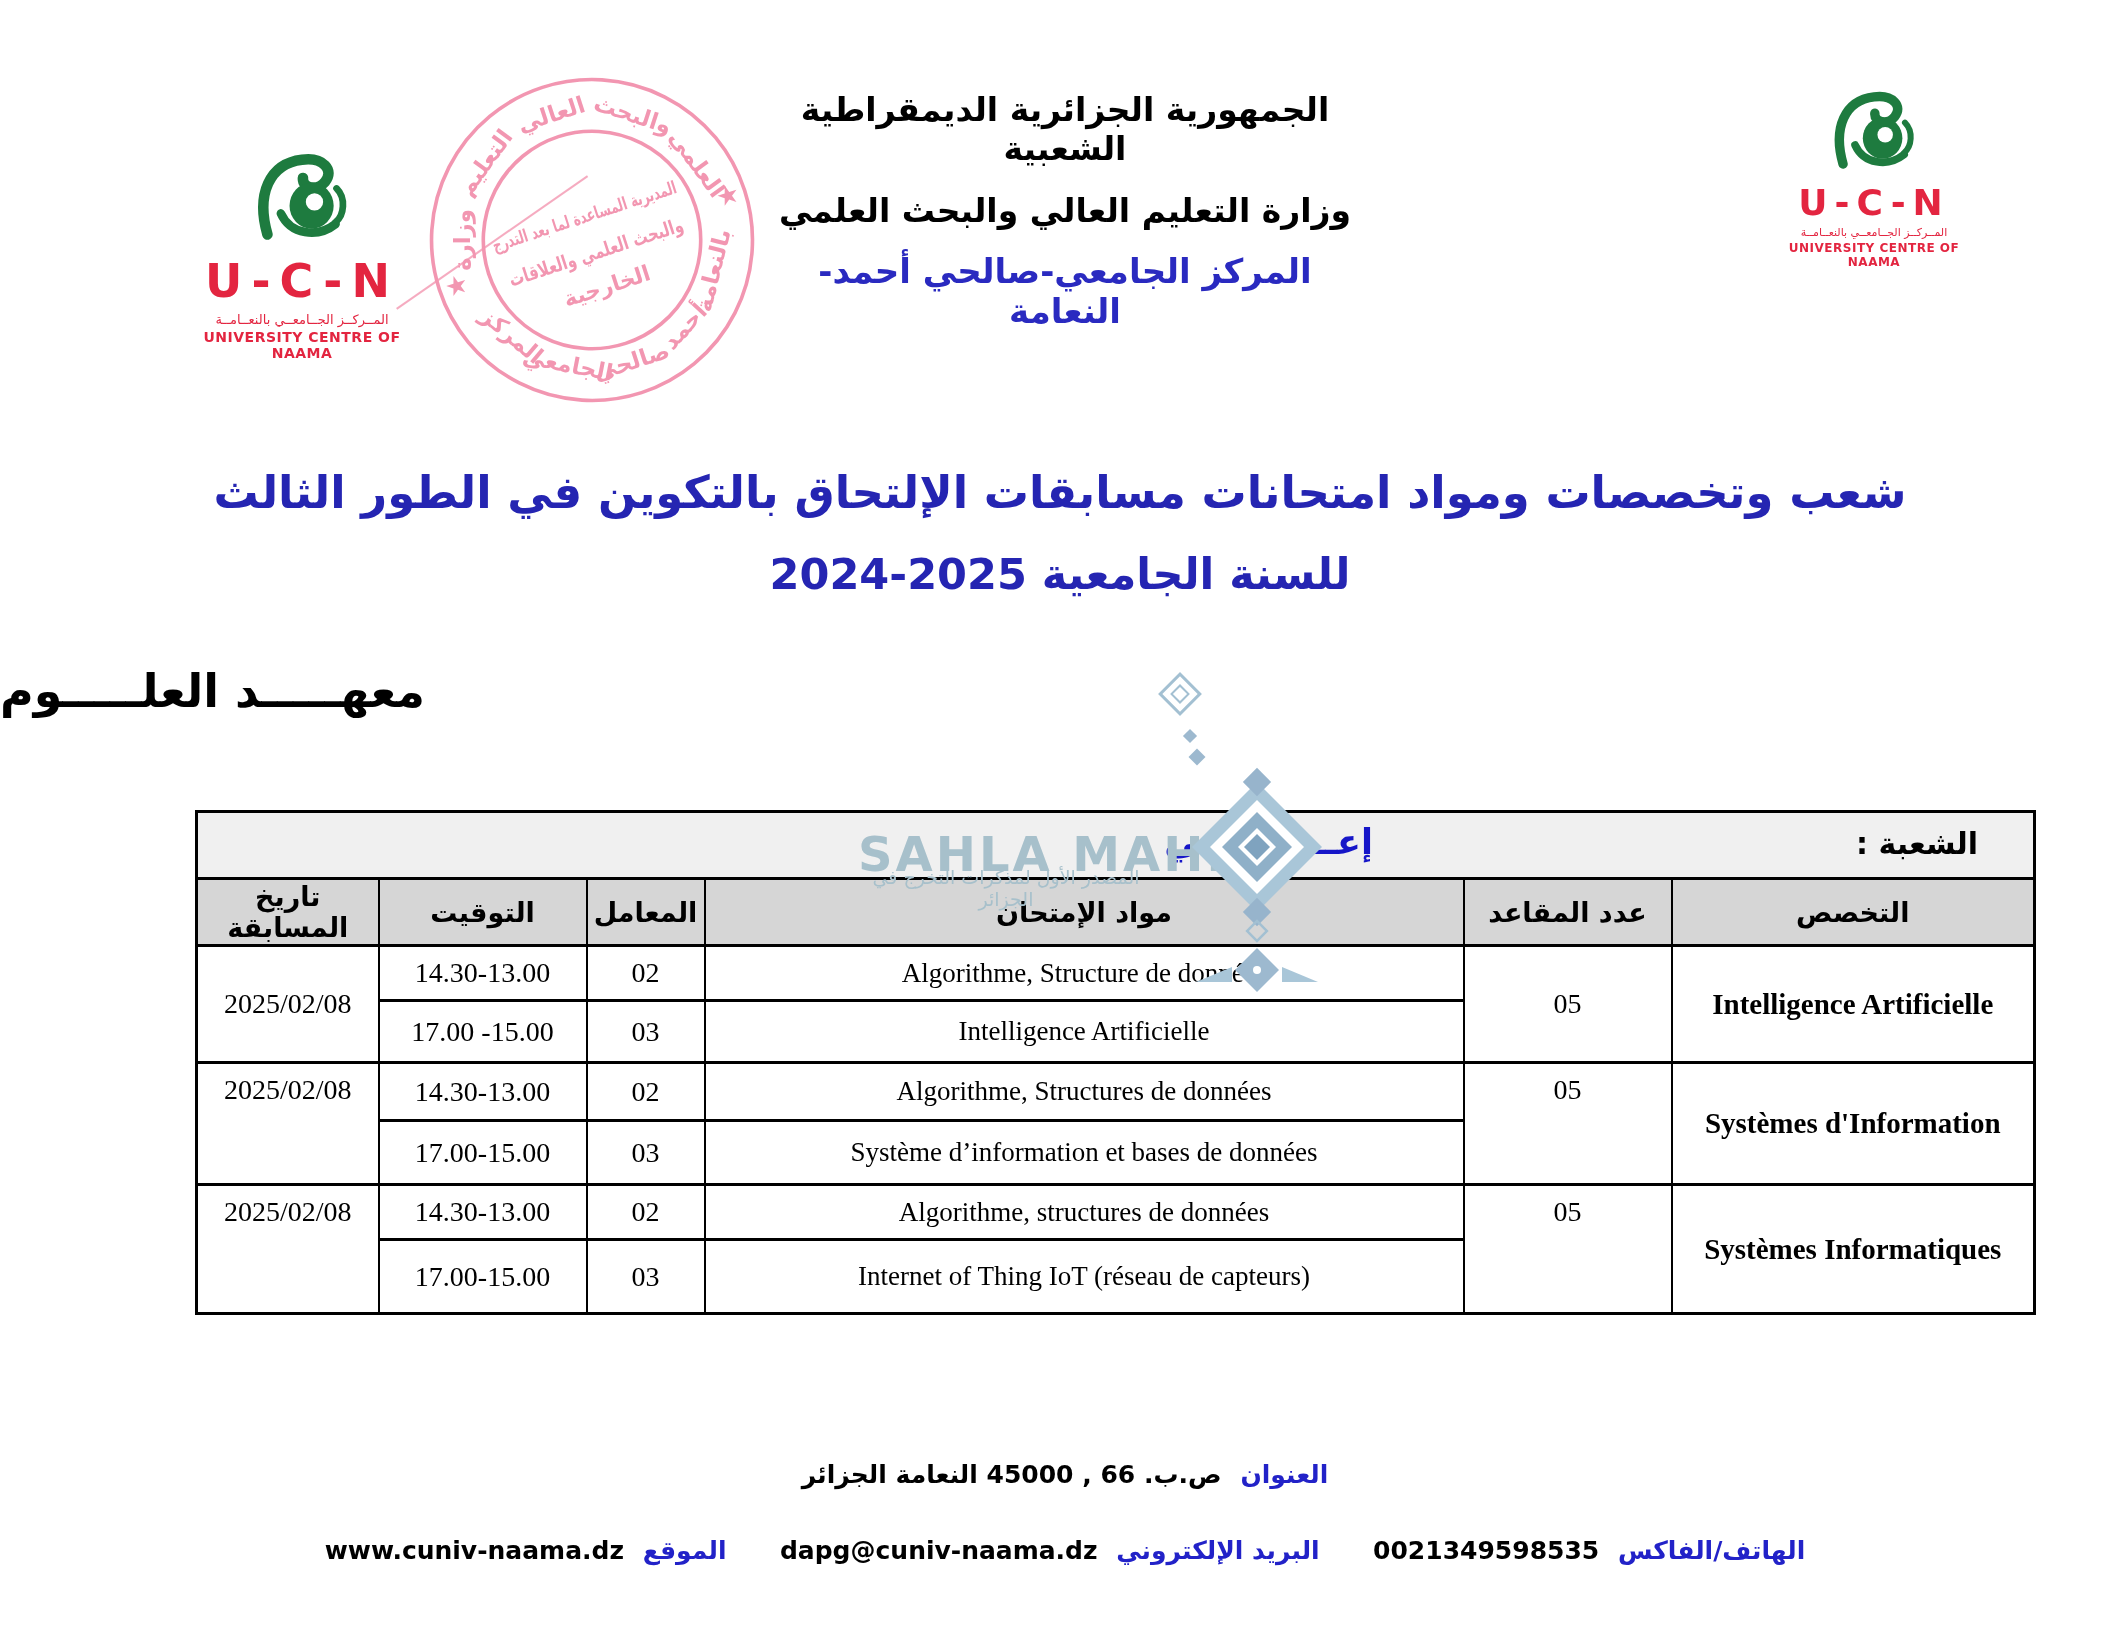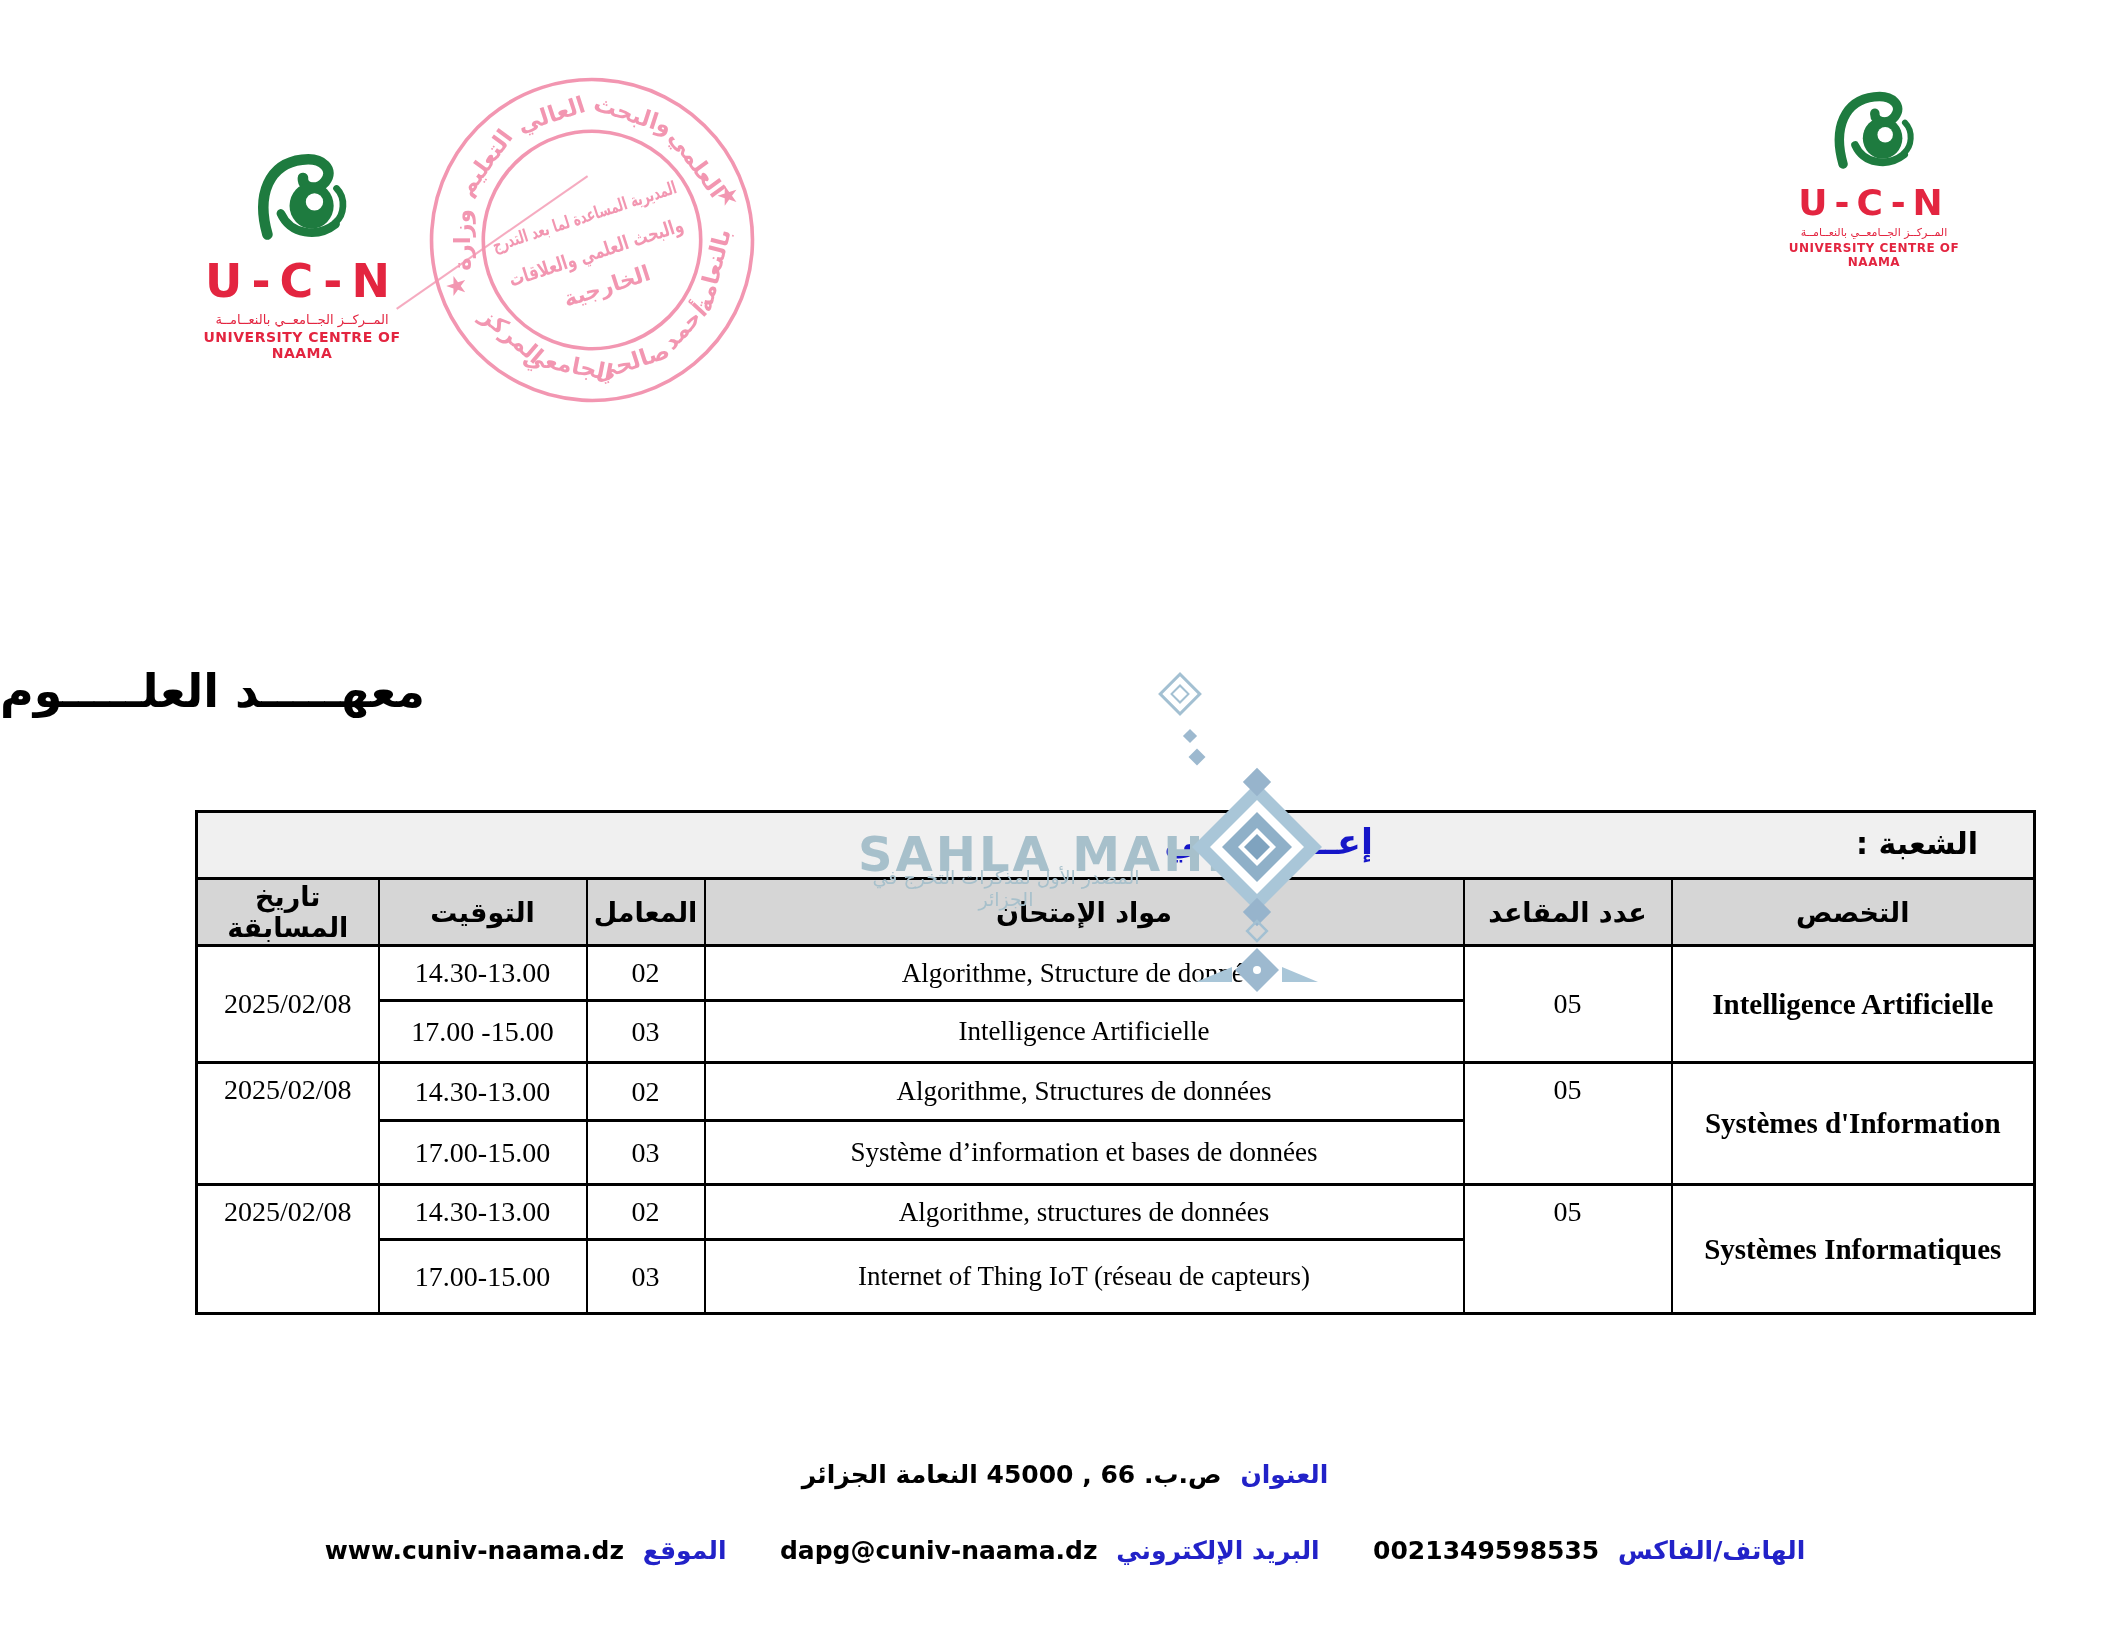--- a/index.html
+++ b/index.html
@@ -119,36 +119,45 @@
         <text x="32" y="180" font-size="25">★</text>
         <text x="308" y="178" font-size="25">★</text>
 
         <text x="170" y="152" font-size="17" textLength="186" lengthAdjust="spacingAndGlyphs">المديرية المساعدة لما بعد التدرج</text>
         <text x="170" y="189" font-size="19" textLength="176" lengthAdjust="spacingAndGlyphs">والبحث العلمي والعلاقات</text>
         <text x="170" y="224" font-size="21">الخارجية</text>
       </g>
     </svg>
   </div>
 
+  <div class="gov-header">
+    <div class="l1">الجمهورية الجزائرية الديمقراطية الشعبية</div>
+    <div class="l2">وزارة التعليم العالي والبحث العلمي</div>
+    <div class="l3">المركز الجامعي-صالحي أحمد-النعامة</div>
+  </div>
 
   <div class="ucn-logo logo-right">
     <span>
       <svg width="112" height="86" viewBox="0 0 100 100">
         <path d="M14 86 C2 44 16 12 50 8 C72 5 84 19 74 31 C66 41 50 38 51 27" fill="none" stroke="#1e7b3f" stroke-width="11" stroke-linecap="round"></path>
         <ellipse cx="60" cy="56" rx="23" ry="24" fill="#1e7b3f"></ellipse>
         <circle cx="63" cy="52" r="9" fill="#ffffff"></circle>
         <path d="M28 64 C38 86 66 90 85 75" fill="none" stroke="#1e7b3f" stroke-width="9" stroke-linecap="round"></path>
         <path d="M86 38 C96 48 94 66 85 73" fill="none" stroke="#1e7b3f" stroke-width="7" stroke-linecap="round"></path>
       </svg>
     </span>
     <div class="acronym">U-C-N</div>
     <div class="ar-name">المــركــز الجــامعــي بالنعــامــة</div>
     <div class="en-name">UNIVERSITY CENTRE OF NAAMA</div>
   </div>
 
+  <div class="main-title">
+    <div class="t1">شعب وتخصصات ومواد امتحانات مسابقات الإلتحاق بالتكوين في الطور الثالث</div>
+    <div class="t2">للسنة الجامعية 2025-2024</div>
+  </div>
 
   <div class="institute">معهـــــد العلـــــوم</div>
 
   <div class="wm-brand">SAHLA MAHLA</div>
   <div class="wm-tagline">المصدر الأول لمذكرات التخرج في الجزائر</div>
   <div class="wm-logo">
     <svg width="185" height="335" viewBox="0 0 185 335">
       <rect x="14" y="8" width="28" height="28" transform="rotate(45 28 22)" fill="none" stroke="#a3c0d2" stroke-width="3"></rect>
       <rect x="22" y="16" width="12" height="12" transform="rotate(45 28 22)" fill="none" stroke="#a3c0d2" stroke-width="2"></rect>
       <rect x="33" y="59" width="10" height="10" transform="rotate(45 38 64)" fill="#9db9cf"></rect>

